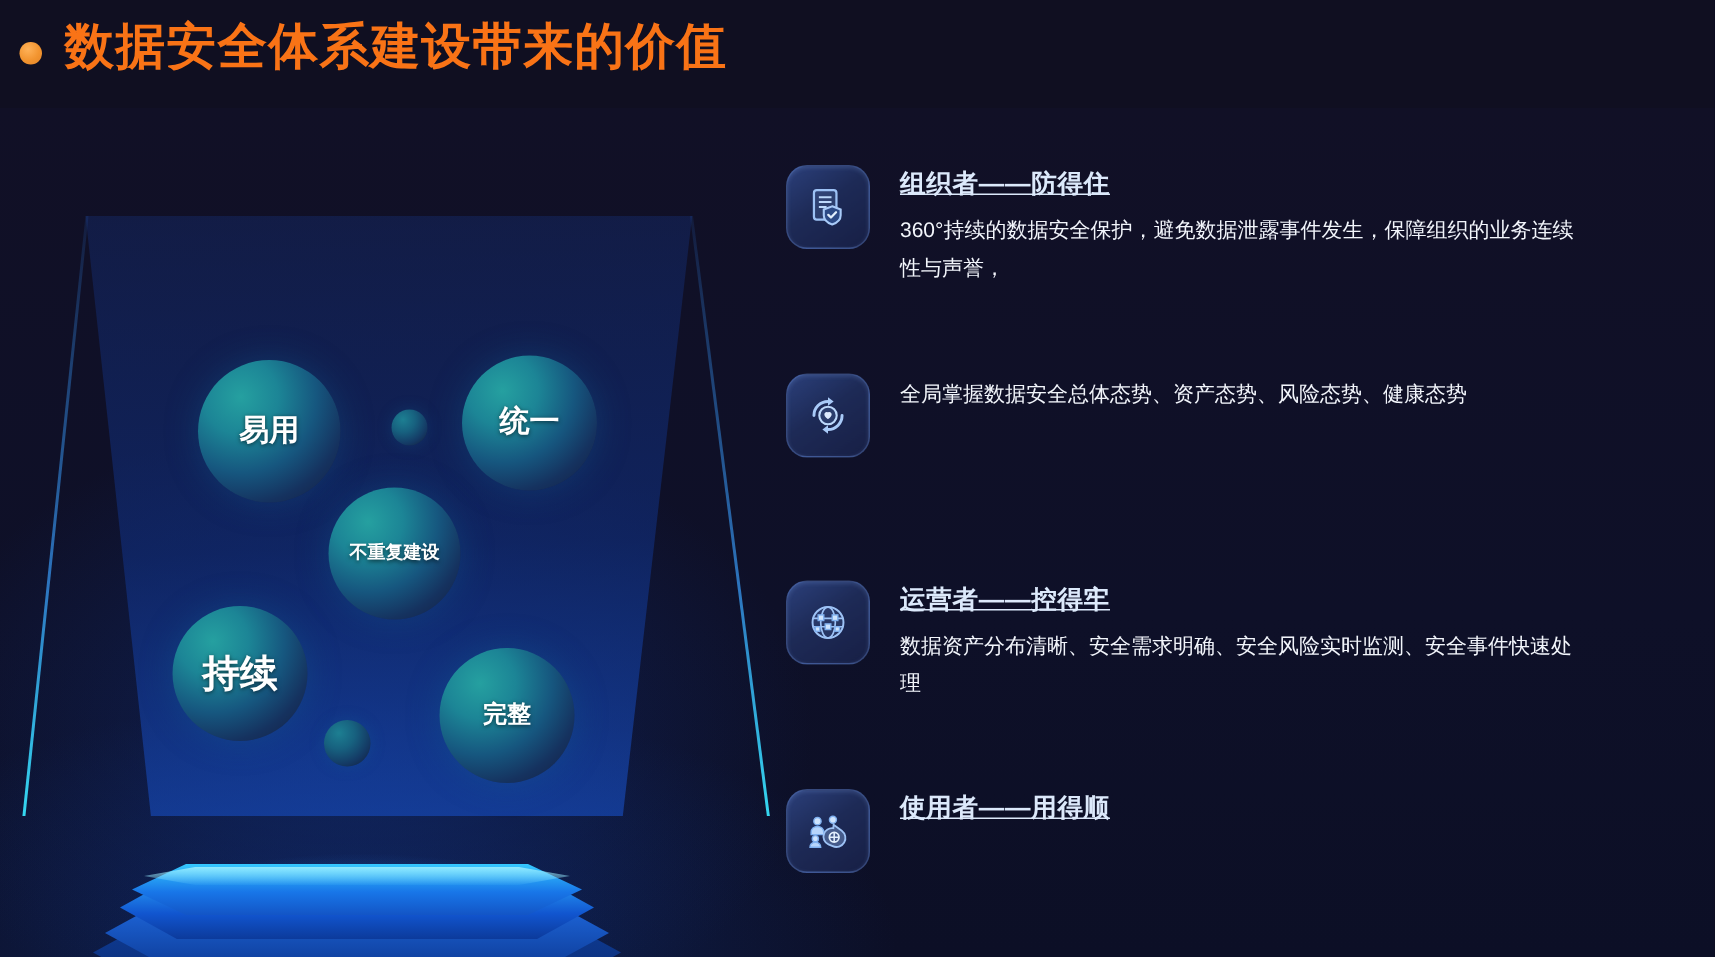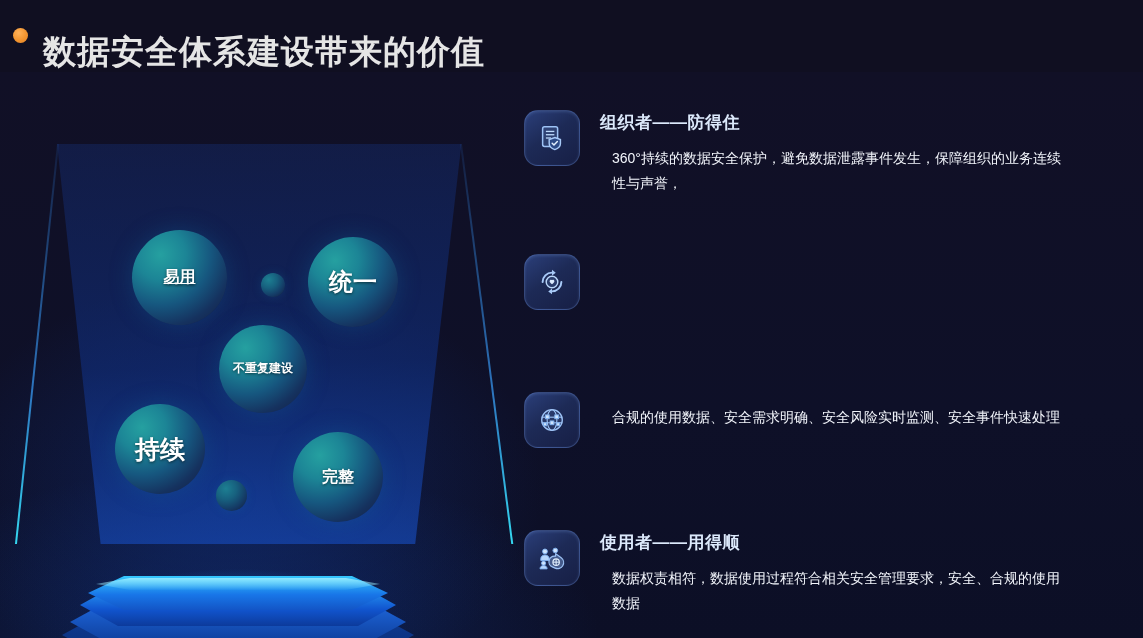--- a/index.html
+++ b/index.html
@@ -27,24 +27,24 @@
   }
   .header-dot {
     position: absolute;
     left: 13px; top: 28px;
     width: 15px; height: 15px;
     border-radius: 50%;
     background: radial-gradient(circle at 38% 32%, #ffb259 0%, #f2942f 55%, #e2842a 100%);
   }
   .header-title {
     position: absolute;
-    left: 43px; top: 25px;
+    left: 43px; top: 4px;
     font-size: 33px;
     font-weight: bold;
-    color: #e5e5e5;
+    color: #f97316;
     letter-spacing: 1px;
     white-space: nowrap;
     line-height: 54px;
   }
 
   
   .bg-glow {
     position: absolute;
     left: 0; top: 72px;
     width: 1143px; height: 566px;
@@ -170,26 +170,27 @@
     margin-left: 76px;
     padding-top: 1px;
   }
   .item-title {
     font-size: 17px;
     font-weight: bold;
     color: #dce9fb;
     letter-spacing: 0.5px;
     margin: 0 0 7px 0;
     white-space: nowrap;
+    text-decoration: underline;
   }
   .item-desc {
     font-size: 14px;
     color: #f2f5fb;
     line-height: 25px;
-    margin: 12px;
+    margin: 0;
     max-width: 452px;
   }
 </style>
 </head>
 <body>
 
 <div id="slide">
 
   <div class="header-bar">
     <div class="header-dot"></div>
@@ -197,24 +198,24 @@
   </div>
 
   <div class="bg-glow"></div>
 
   <div class="illus">
     <div class="funnel"></div>
     <div class="funnel-edge-l"></div>
     <div class="funnel-edge-r"></div>
 
     <div id="spheres">
-        <div class="sphere" style="left: 132px; top: 158px; width: 95px; height: 95px; font-size: 16px; text-decoration: underline;">
+        <div class="sphere" style="left: 132px; top: 168px; width: 95px; height: 95px; font-size: 20px;">
           <span style="display: block;">易用</span>
         </div>
-        <div class="sphere" style="left: 308px; top: 165px; width: 90px; height: 90px; font-size: 24px;">
+        <div class="sphere" style="left: 308px; top: 165px; width: 90px; height: 90px; font-size: 20px;">
           <span style="display: block;">统一</span>
         </div>
         <div class="sphere" style="left: 219px; top: 253px; width: 88px; height: 88px; font-size: 12px;">
           <span style="display: block;">不重复</span>
           <span style="display: block;">建设</span>
         </div>
         <div class="sphere" style="left: 115px; top: 332px; width: 90px; height: 90px; font-size: 25px;">
           <span style="display: block;">持续</span>
         </div>
         <div class="sphere" style="left: 293px; top: 360px; width: 90px; height: 90px; font-size: 16px;">
@@ -256,56 +257,57 @@
         <svg width="30" height="30" viewBox="0 0 32 32" fill="none">
           <path d="M26 16a10 10 0 0 1-10 10" stroke="#a8caf8" stroke-width="2.1" stroke-linecap="round"></path>
           <path d="M6 16A10 10 0 0 1 16 6" stroke="#a8caf8" stroke-width="2.1" stroke-linecap="round"></path>
           <path d="M16 3l4 3-4 3z" fill="#a8caf8"></path>
           <path d="M16 29l-4-3 4-3z" fill="#a8caf8"></path>
           <circle cx="16" cy="16" r="6.2" stroke="#bcd8fb" stroke-width="1.5" fill="rgba(120,165,235,0.16)"></circle>
           <path d="M13.4 15.2c0-1 .8-1.7 1.6-1.7.6 0 1 .3 1 .3s.4-.3 1-.3c.9 0 1.6.7 1.6 1.7 0 1.6-2.6 3.3-2.6 3.3s-2.6-1.7-2.6-3.3z" fill="#dceafd"></path>
         </svg>
       </div>
       <div class="item-body">
+        <div class="item-desc">全局掌握数据安全总体态势、资产态势、风险态势、健康态势</div>
       </div>
     </div>
 
     <div class="item" style="margin-bottom:58px;">
       <div class="item-icon">
         <svg width="30" height="30" viewBox="0 0 32 32" fill="none">
           <circle cx="16" cy="16" r="11" stroke="#9dc2f5" stroke-width="1.4" fill="rgba(120,165,235,0.12)"></circle>
           <ellipse cx="16" cy="16" rx="5.2" ry="11" stroke="#9dc2f5" stroke-width="1.2"></ellipse>
           <line x1="5" y1="13" x2="27" y2="13" stroke="#9dc2f5" stroke-width="1.2"></line>
           <line x1="5" y1="19" x2="27" y2="19" stroke="#9dc2f5" stroke-width="1.2"></line>
           <rect x="9" y="10.6" width="4" height="4" fill="#cfe4fd" stroke="#7fb0ef" stroke-width="1"></rect>
           <rect x="19" y="10.6" width="4" height="4" fill="#cfe4fd" stroke="#7fb0ef" stroke-width="1"></rect>
           <rect x="14" y="17" width="4" height="4" fill="#cfe4fd" stroke="#7fb0ef" stroke-width="1"></rect>
           <rect x="7" y="19" width="3.2" height="3.2" fill="#cfe4fd" stroke="#7fb0ef" stroke-width="1"></rect>
           <rect x="21" y="19" width="3.2" height="3.2" fill="#cfe4fd" stroke="#7fb0ef" stroke-width="1"></rect>
         </svg>
       </div>
       <div class="item-body">
-        <div class="item-desc">合规的使用数据、安全需求明确、安全风险实时监测、安全事件快速处理</div>
+        <div class="item-title">运营者——控得牢</div>
+        <div class="item-desc">数据资产分布清晰、安全需求明确、安全风险实时监测、安全事件快速处理</div>
       </div>
     </div>
 
     <div class="item">
       <div class="item-icon">
         <svg width="30" height="30" viewBox="0 0 32 32" fill="none">
           <circle cx="8.5" cy="9" r="2.6" fill="#cfe4fd" stroke="#7fb0ef" stroke-width="1"></circle>
           <path d="M4 17c0-2.6 2-4.2 4.5-4.2S13 14.4 13 17v1.6H4z" fill="#b7d5fb" stroke="#7fb0ef" stroke-width="1"></path>
           <circle cx="7" cy="21.5" r="2.2" fill="#cfe4fd" stroke="#7fb0ef" stroke-width="1"></circle>
           <path d="M3.2 27.6c0-2.2 1.6-3.5 3.8-3.5s3.8 1.3 3.8 3.5z" fill="#b7d5fb" stroke="#7fb0ef" stroke-width="1"></path>
           <circle cx="19.5" cy="8" r="2.5" fill="#cfe4fd" stroke="#7fb0ef" stroke-width="1"></circle>
           <path d="M20 11.5l5.8 4.3c2.6 2 3.4 5.6 1.7 8.4-1.6 2.8-5.2 3.9-8.2 2.6l-3-1.3c-2.8-1.2-4.2-4.3-3.3-7.2.9-2.9 3.8-4.7 6.8-4.3z" fill="rgba(150,190,245,0.35)" stroke="#9dc2f5" stroke-width="1.3"></path>
           <circle cx="20.4" cy="20.4" r="3.4" stroke="#e2effd" stroke-width="1.3" fill="none"></circle>
           <line x1="20.4" y1="17" x2="20.4" y2="23.8" stroke="#e2effd" stroke-width="1.1"></line>
           <line x1="17" y1="20.4" x2="23.8" y2="20.4" stroke="#e2effd" stroke-width="1.1"></line>
         </svg>
       </div>
       <div class="item-body">
         <div class="item-title">使用者——用得顺</div>
-        <div class="item-desc">数据权责相符，数据使用过程符合相关安全管理要求，安全、合规的使用数据</div>
       </div>
     </div>
 
   </div>
 </div>
 
 </body></html>

